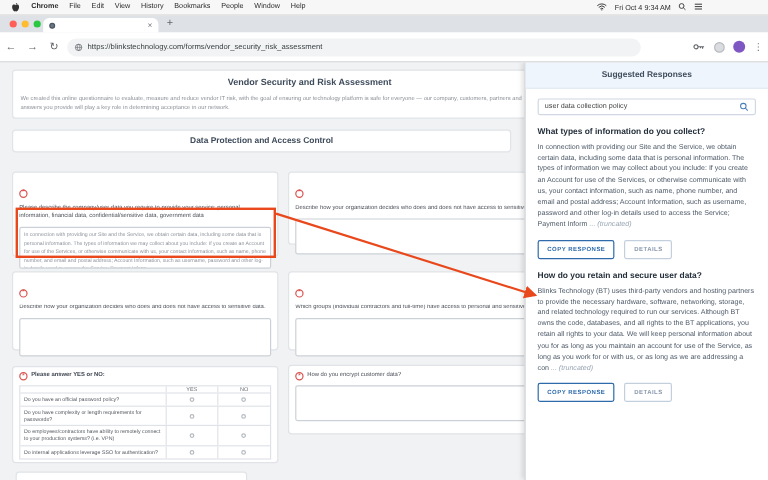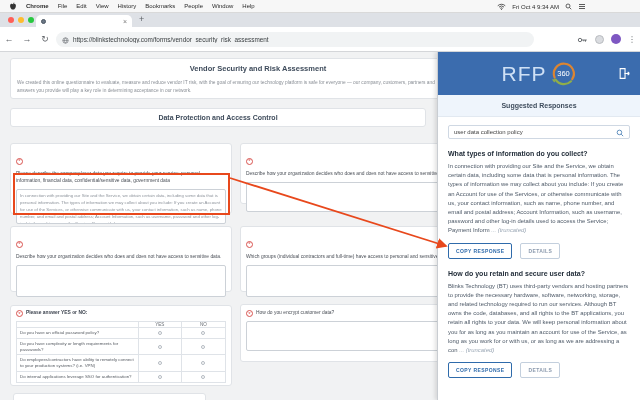--- a/index.html
+++ b/index.html
@@ -251,37 +251,20 @@
       <span class="req">*</span>
       <span class="qlabel" style="margin-top:0;">How do you encrypt customer data?</span>
     </div>
     <div class="tarea" style="height:30px;"></div>
   </div>
 
   <div class="pbox" style="left:13px;top:341px;width:193px;height:10px;"></div>
 </div>
 
 <div class="panel">
-  <div class="phead">
-    <span class="brand">RFP</span>
-    <span class="logo-circle">
-      <svg width="26" height="26" viewBox="0 0 26 26">
-        <path d="M3.6 16.5 A10 10 0 1 1 21.2 18.2" fill="none" stroke="#dd8531" stroke-width="2.2" stroke-linecap="round"></path>
-        <path d="M20 20.3 A10 10 0 0 1 4.6 18.6" fill="none" stroke="#8fae4a" stroke-width="2.2" stroke-linecap="round"></path>
-        <path d="M4.6 18.6 l-2.4 .4 1.6 2" fill="none" stroke="#8fae4a" stroke-width="1.4"></path>
-      </svg>
-      <span class="logo-360">360</span>
-    </span>
-    <span class="logout">
-      <svg width="13" height="13" viewBox="0 0 24 24">
-          <path d="M4 3h9v18H4z" fill="none" stroke="#fff" stroke-width="2"></path>
-          <path d="M12 12h9m0 0-3.2-3.2M21 12l-3.2 3.2" fill="none" stroke="#fff" stroke-width="2"></path>
-        </svg>
-    </span>
-  </div>
 
   <div class="psub">
     <span>Suggested Responses</span>
   </div>
 
   <div class="psearch">
     <span class="sval">user data collection policy</span>
     <span><svg width="8" height="8" viewBox="0 0 14 14">
           <circle cx="6" cy="6" r="4" fill="none" stroke="#4a7fb5" stroke-width="1.5"></circle>
           <path d="M9 9l3.5 3.5" stroke="#4a7fb5" stroke-width="1.5"></path>

